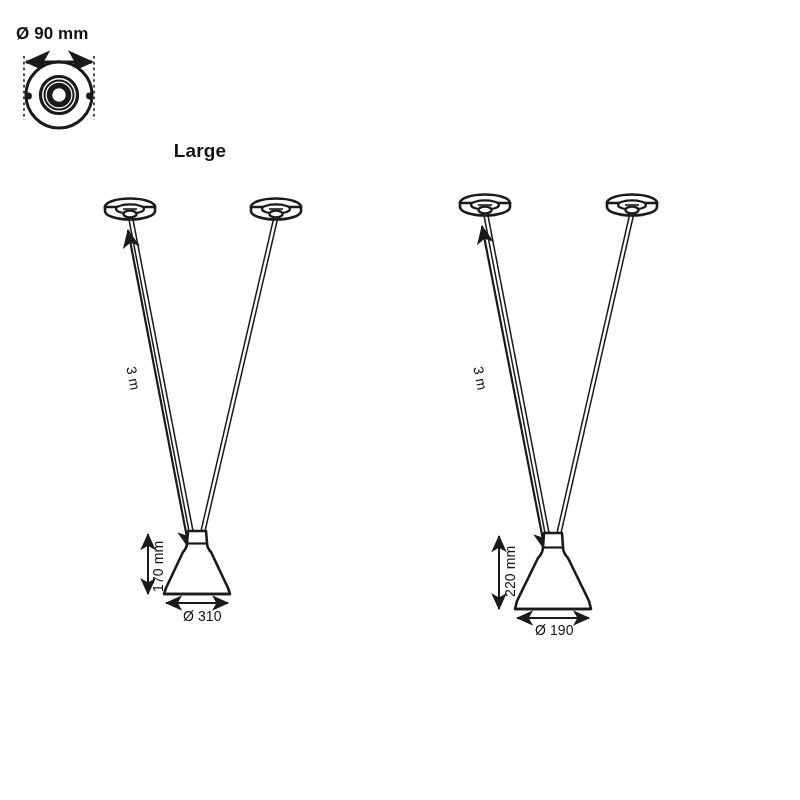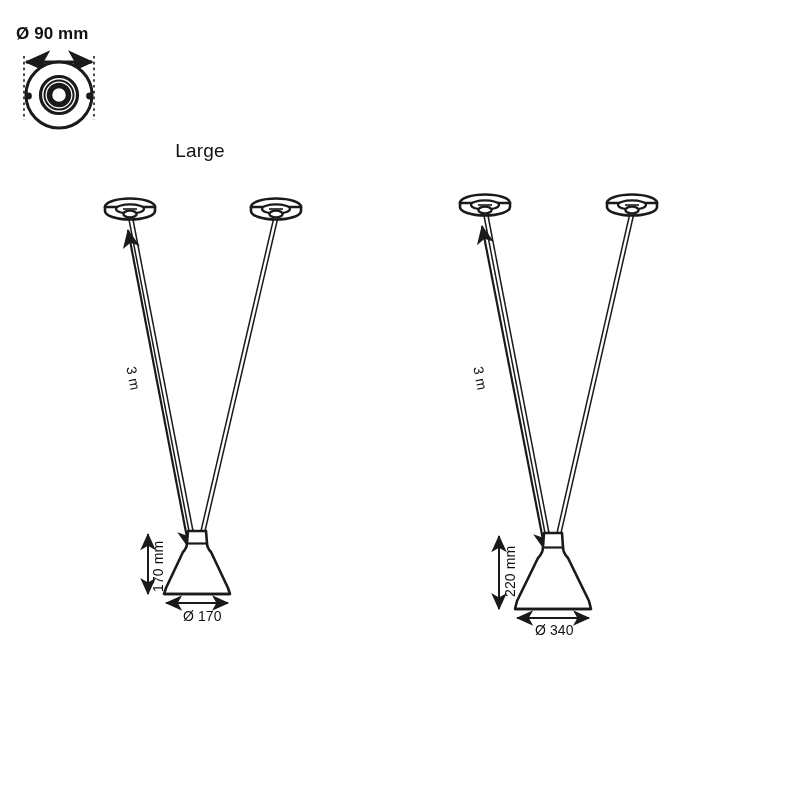--- a/index.html
+++ b/index.html
@@ -25,21 +25,21 @@
     position: absolute;
     left: 0;
     top: 0;
     width: 800px;
     height: 800px;
     display: block;
   }
   .variant-title {
     position: absolute;
     font-size: 19px;
-    font-weight: normal;
+    font-weight: bold;
     letter-spacing: 0.2px;
     white-space: nowrap;
     text-align: center;
     color: #111111;
   }
   #title-large   { left: 100px; top: 140px; width: 200px; }
   #title-xlarge  { left: 455px; top: 140px; width: 210px; }
 
   .dim-label {
     position: absolute;
@@ -189,17 +189,17 @@
 
 
   <div class="dim-label rot-drop" id="label-3m-left" style="transform: rotate(79deg);">3 m</div>
 
   <div class="dim-label rot-drop" id="label-3m-right" style="transform: rotate(79deg);">3 m</div>
 
   <div class="dim-label vertical" id="label-170mm">170 mm</div>
 
   <div class="dim-label vertical" id="label-220mm">220 mm</div>
 
-  <div class="dim-label" id="label-d170">Ø 170</div>
-
-  <div class="dim-label" id="label-d220">Ø 340</div>
+  <div class="dim-label" id="label-d170">Ø 310</div>
+
+  <div class="dim-label" id="label-d220">Ø 190</div>
 
 </div>
 
 </body></html>

